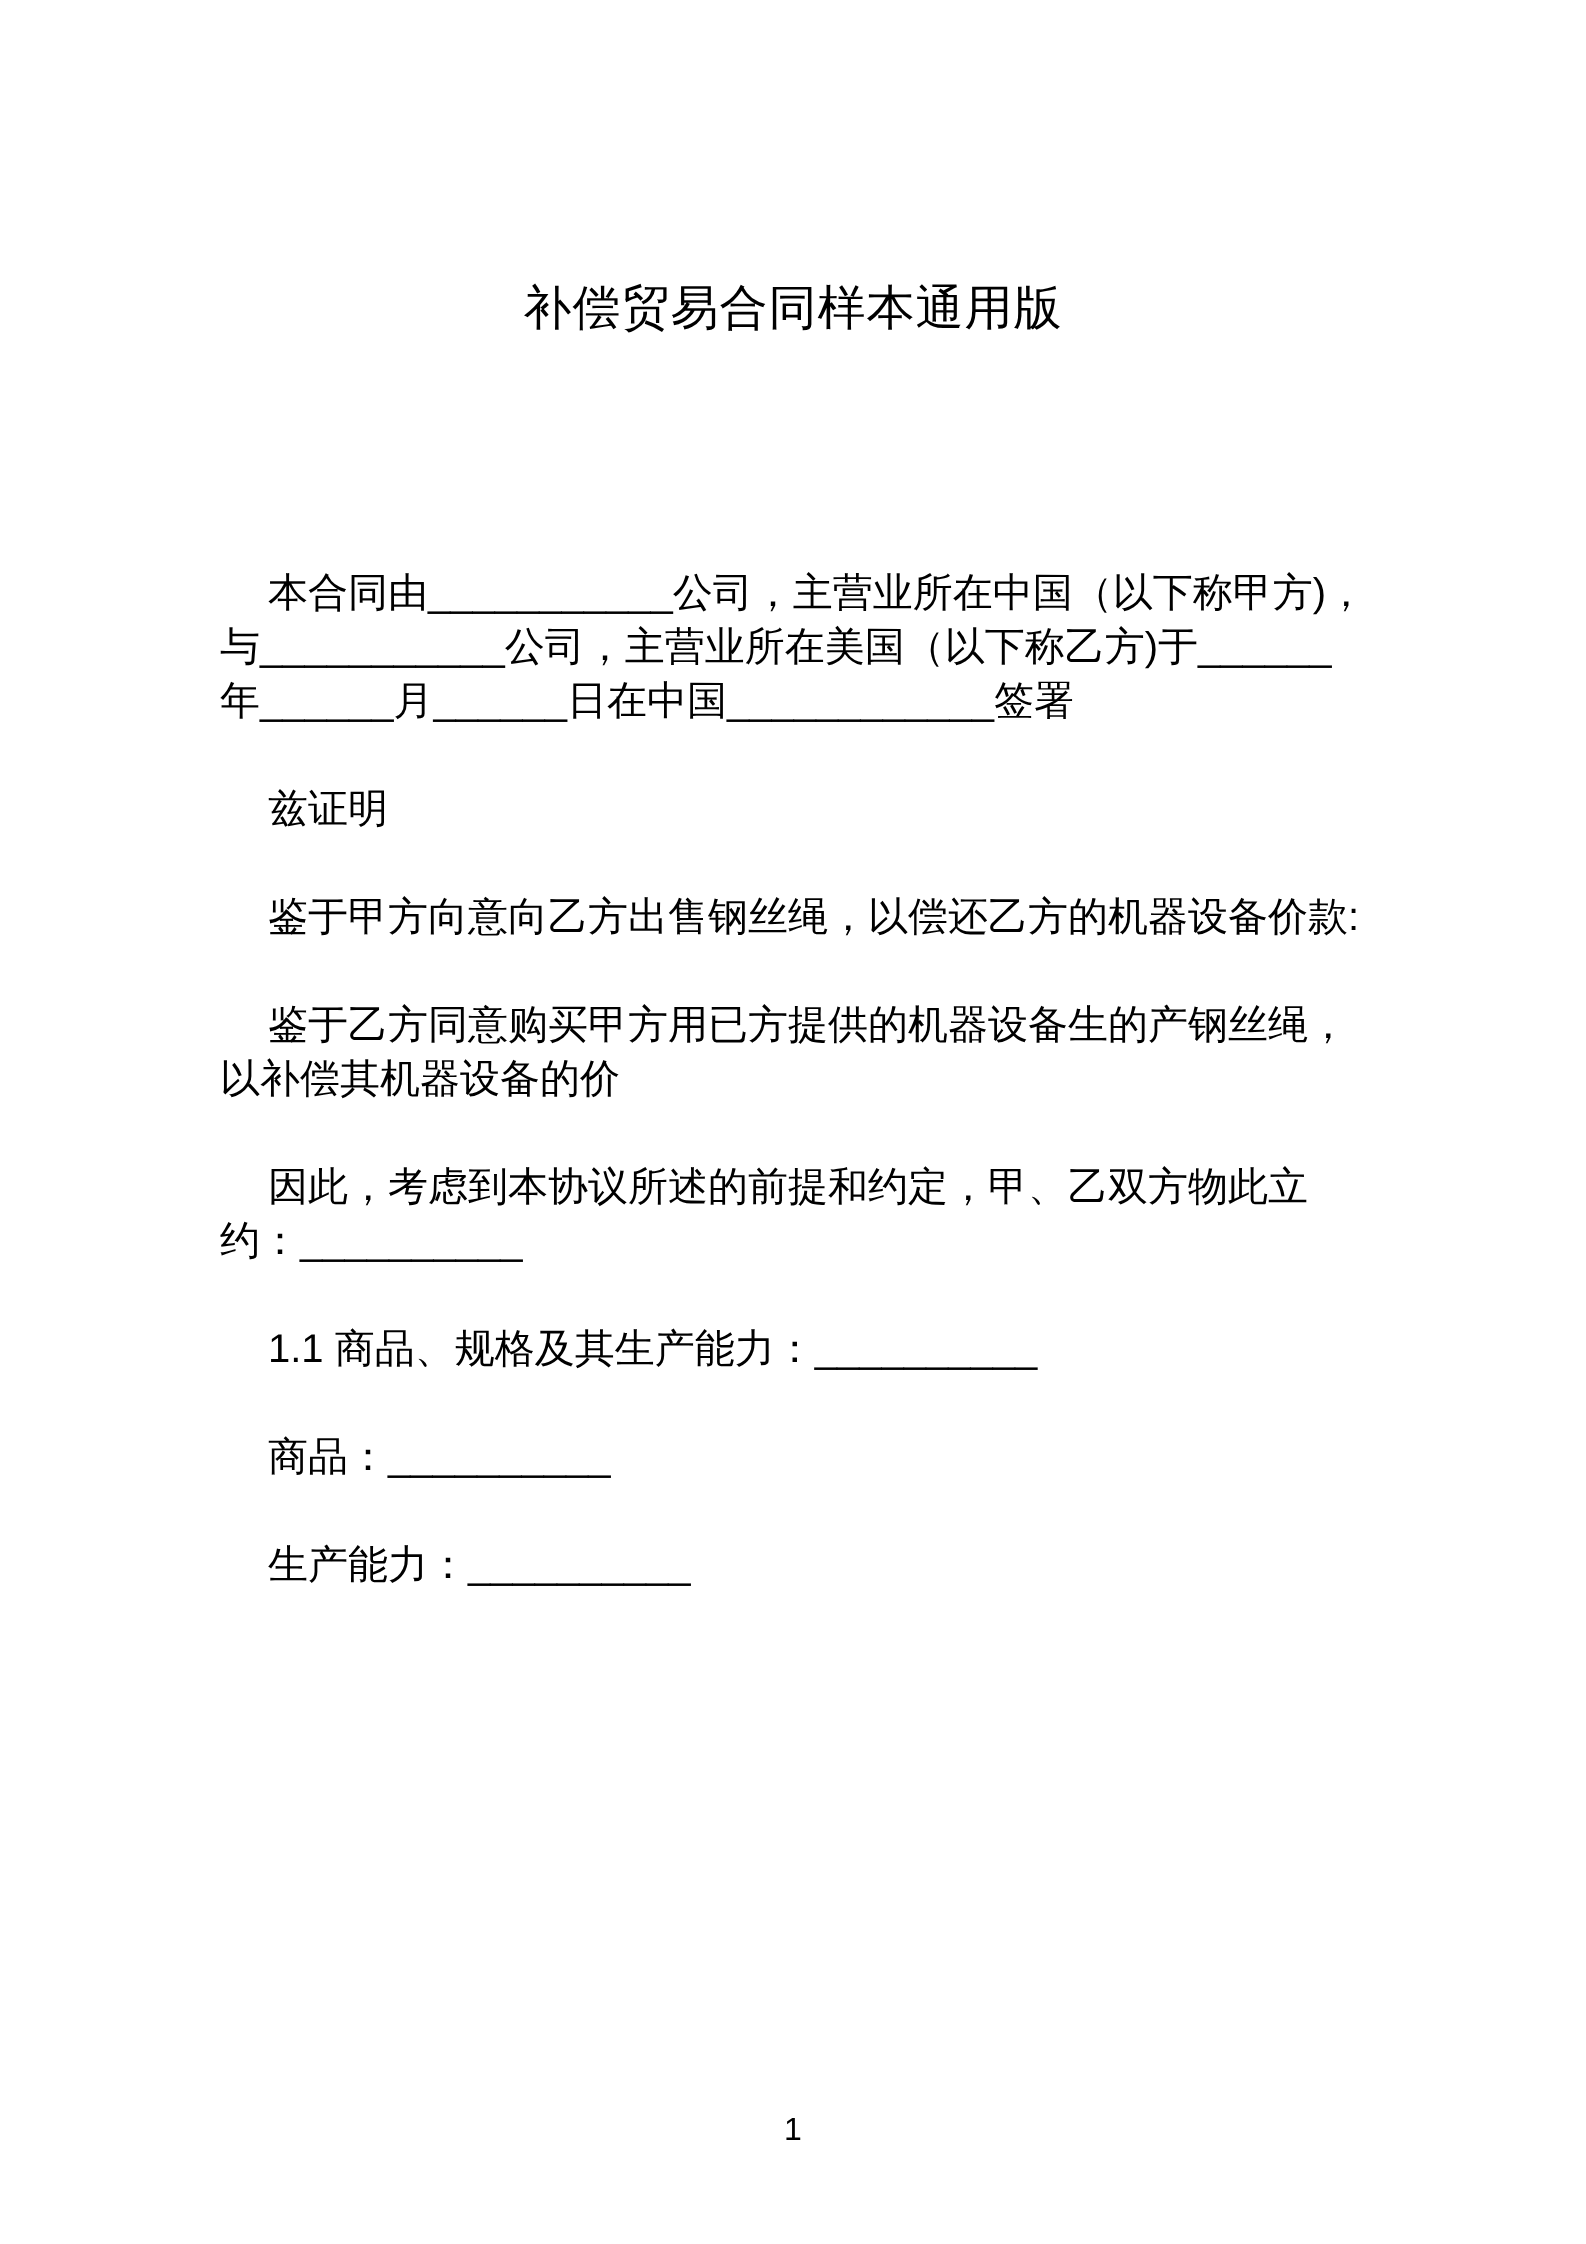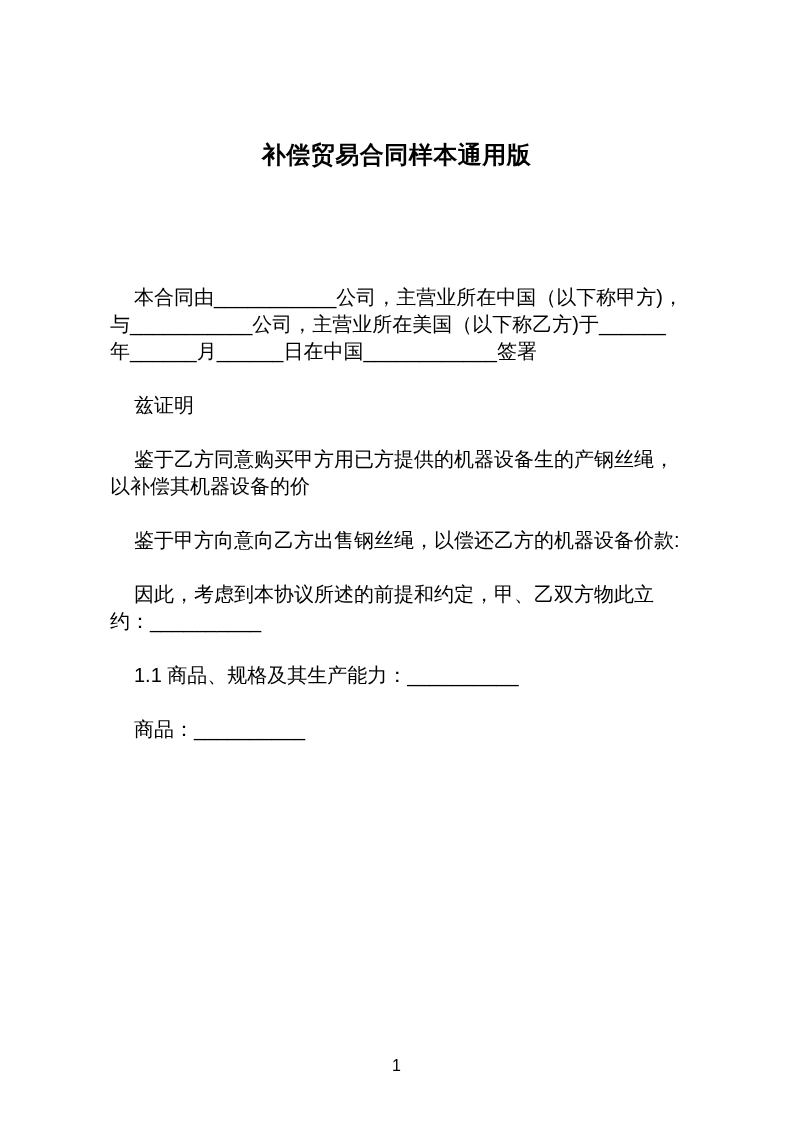--- a/index.html
+++ b/index.html
@@ -17,21 +17,21 @@
     background: #ffffff;
     overflow: hidden;
   }
   .content {
     padding: 0 110px;
   }
   .doc-title {
     margin: 140px 0 114px 0;
     font-size: 24px;
     line-height: 30px;
-    font-weight: bold;
+    font-weight: normal;
     text-align: center;
     letter-spacing: 0.5px;
     white-space: nowrap;
   }
   .para {
     font-size: 20px;
     line-height: 27px;
     margin: 0 0 27px 0;
     text-indent: 24px;
     word-break: break-all;
@@ -49,21 +49,22 @@
 </style>
 </head>
 <body>
 
 <div class="page">
   <div class="content">
     <h1 class="doc-title">补偿贸易合同样本通用版</h1>
     <div>
         <p class="para">本合同由___________公司，主营业所在中国（以下称甲方)，与___________公司，主营业所在美国（以下称乙方)于______年______月______日在中国____________签署</p>
         <p class="para">兹证明</p>
+        <p class="para">鉴于甲方向意向乙方出售钢丝绳，以偿还乙方的机器设备价款:</p>
         <p class="para">鉴于乙方同意购买甲方用已方提供的机器设备生的产钢丝绳，以补偿其机器设备的价</p>
-        <p class="para">鉴于甲方向意向乙方出售钢丝绳，以偿还乙方的机器设备价款:</p>
         <p class="para">因此，考虑到本协议所述的前提和约定，甲、乙双方物此立约：__________</p>
         <p class="para">1.1 商品、规格及其生产能力：__________</p>
         <p class="para">商品：__________</p>
+        <p class="para">生产能力：__________</p>
       </div>
   </div>
   <div class="page-number">1</div>
 </div>
 
 </body></html>

